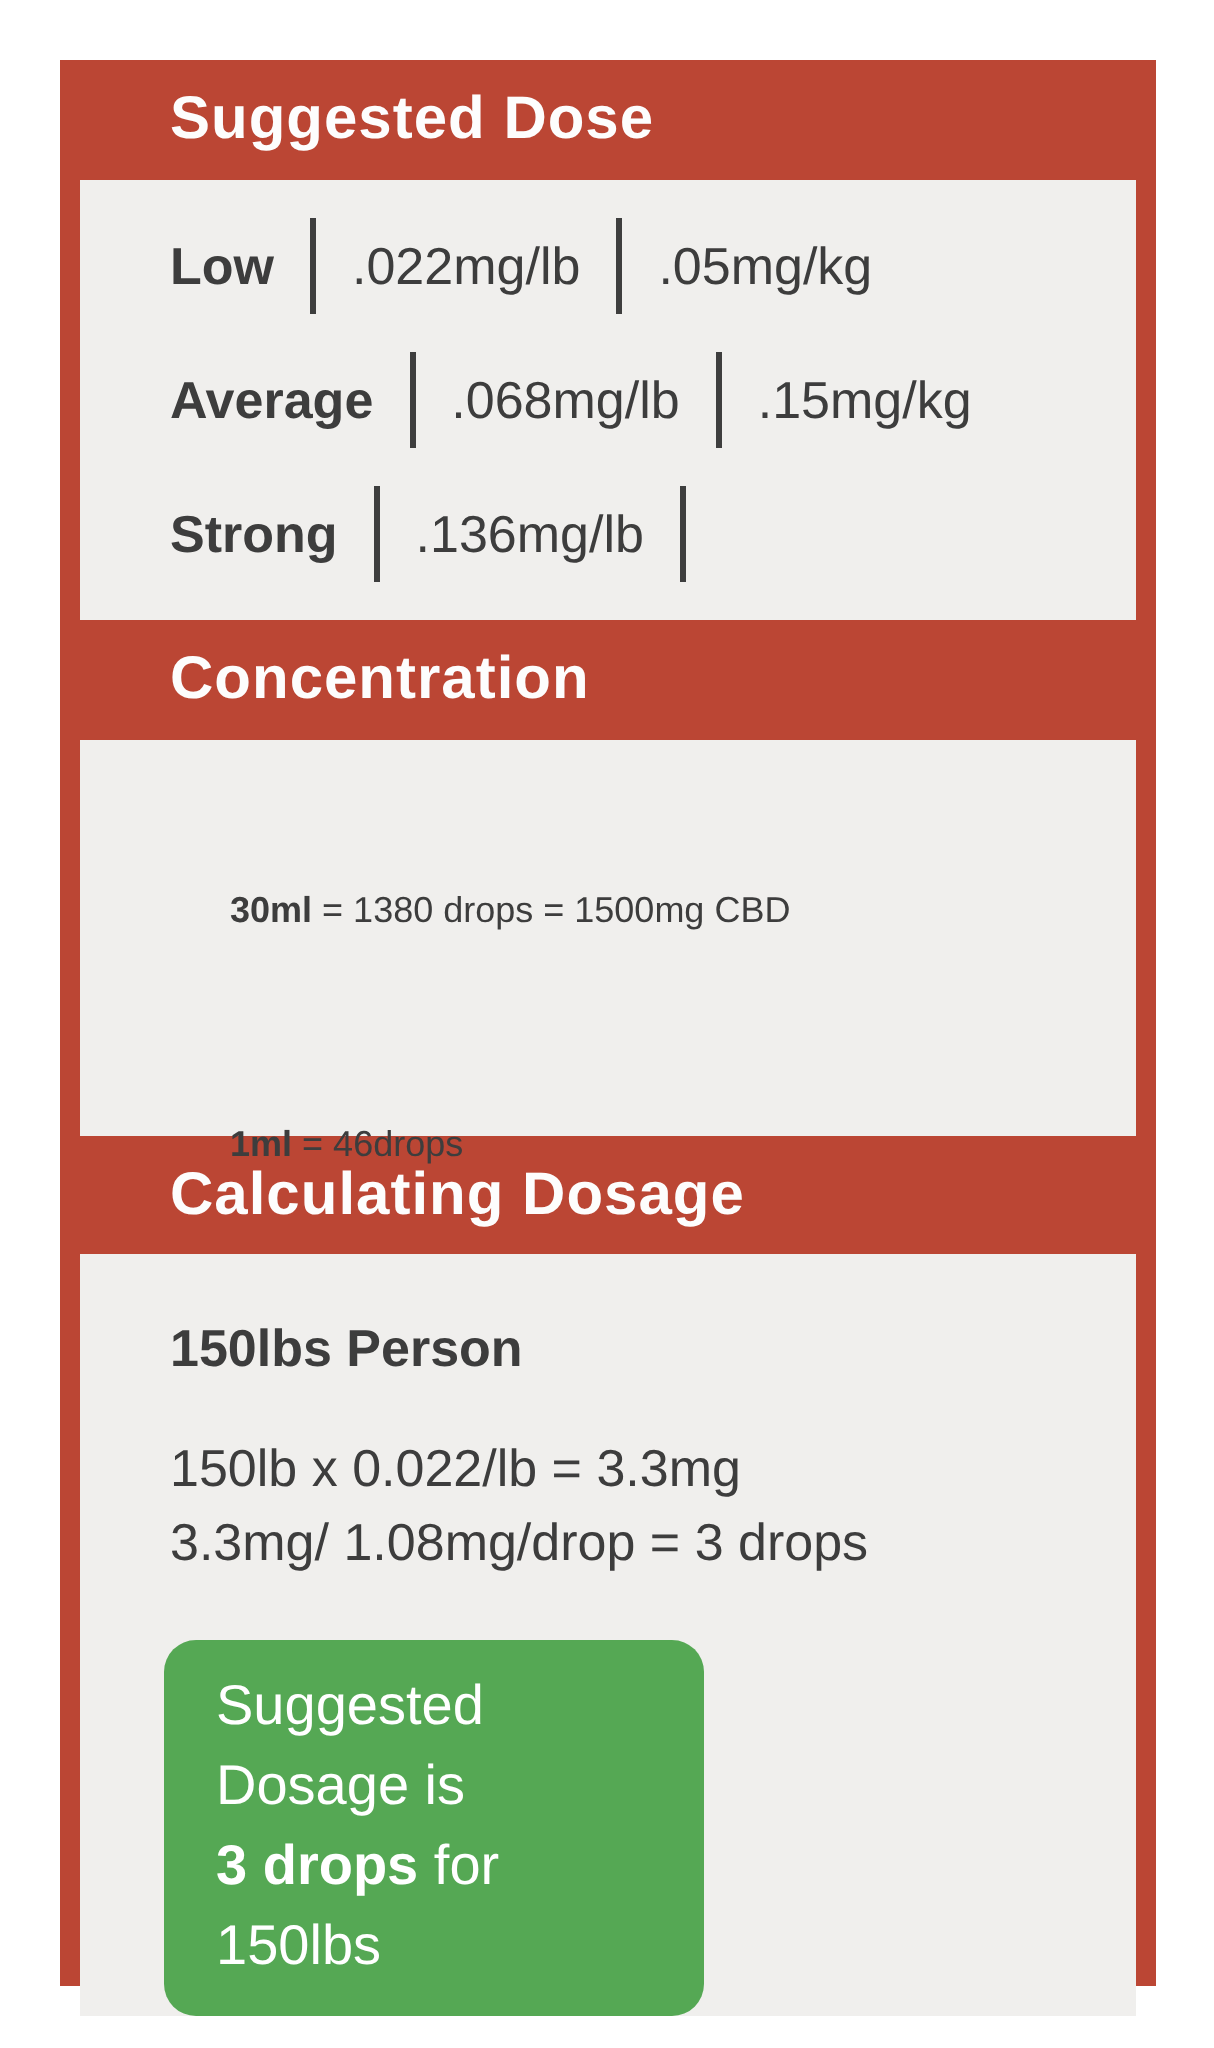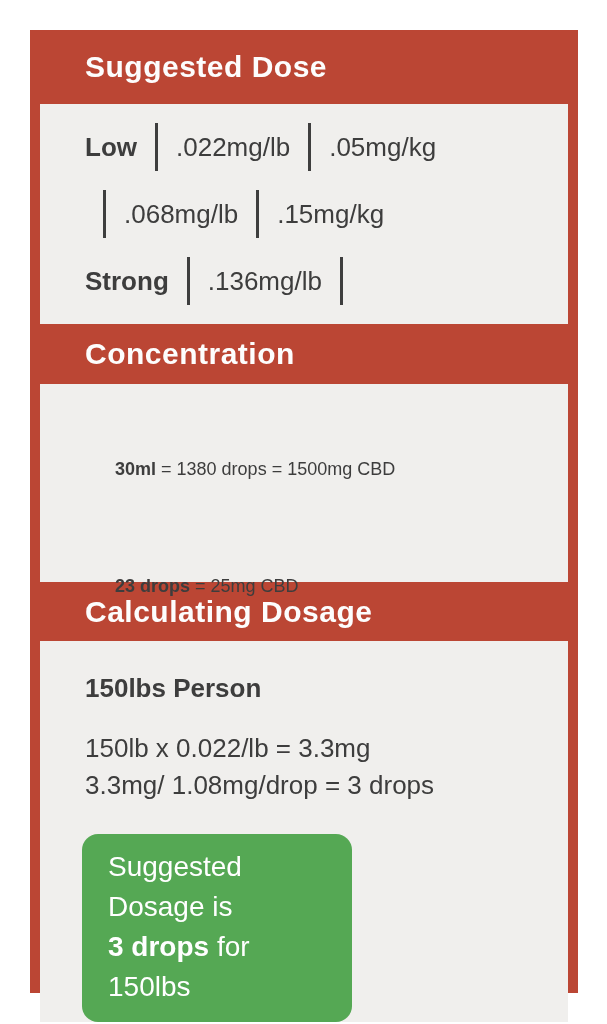--- a/index.html
+++ b/index.html
@@ -22,21 +22,21 @@
     align-items: center;
     padding-left: 55px;
     flex: 0 0 auto;
   }
   .band h2 {
     color: #fdfdfd;
     font-size: 30px;
     font-weight: bold;
     letter-spacing: 0.5px;
   }
-  .band-1 { height: 74px; text-align: center; }
+  .band-1 { height: 60px; text-align: center; }
   .band-2 { height: 60px; }
   .band-3 { height: 59px; }
   .panel {
     background: #f0efed;
     margin: 0 10px;
     flex: 0 0 auto;
     color: #3d3d3d;
   }
   .panel-dose {
     height: 220px;
@@ -106,40 +106,44 @@
 
   <div class="panel panel-dose">
     <div class="dose-row">
       <span class="dose-label">Low</span>
       <span class="vbar"></span>
       <span class="dose-val">.022mg/lb</span>
       <span class="vbar"></span>
       <span class="dose-val">.05mg/kg</span>
     </div>
     <div class="dose-row">
+      <span class="dose-label">Average</span>
       <span class="vbar"></span>
       <span class="dose-val">.068mg/lb</span>
       <span class="vbar"></span>
       <span class="dose-val">.15mg/kg</span>
     </div>
     <div class="dose-row">
       <span class="dose-label">Strong</span>
       <span class="vbar"></span>
       <span class="dose-val">.136mg/lb</span>
       <span class="vbar"></span>
     </div>
   </div>
 
   <div class="band band-2">
     <h2>Concentration</h2>
   </div>
 
   <div class="panel panel-conc">
     <div class="conc-line">
       <span class="term">30ml</span><span> = 1380 drops = 1500mg CBD</span>
+    </div>
+    <div class="conc-line">
+      <span class="term">1ml</span><span> = 46drops</span>
     </div>
     <div class="conc-line">
       <span class="term">23 drops</span><span> = 25mg CBD</span>
     </div>
     <div class="conc-line">
       <span class="term">1 drop</span><span> = 1.08mg CBD</span>
     </div>
   </div>
 
   <div class="band band-3">

